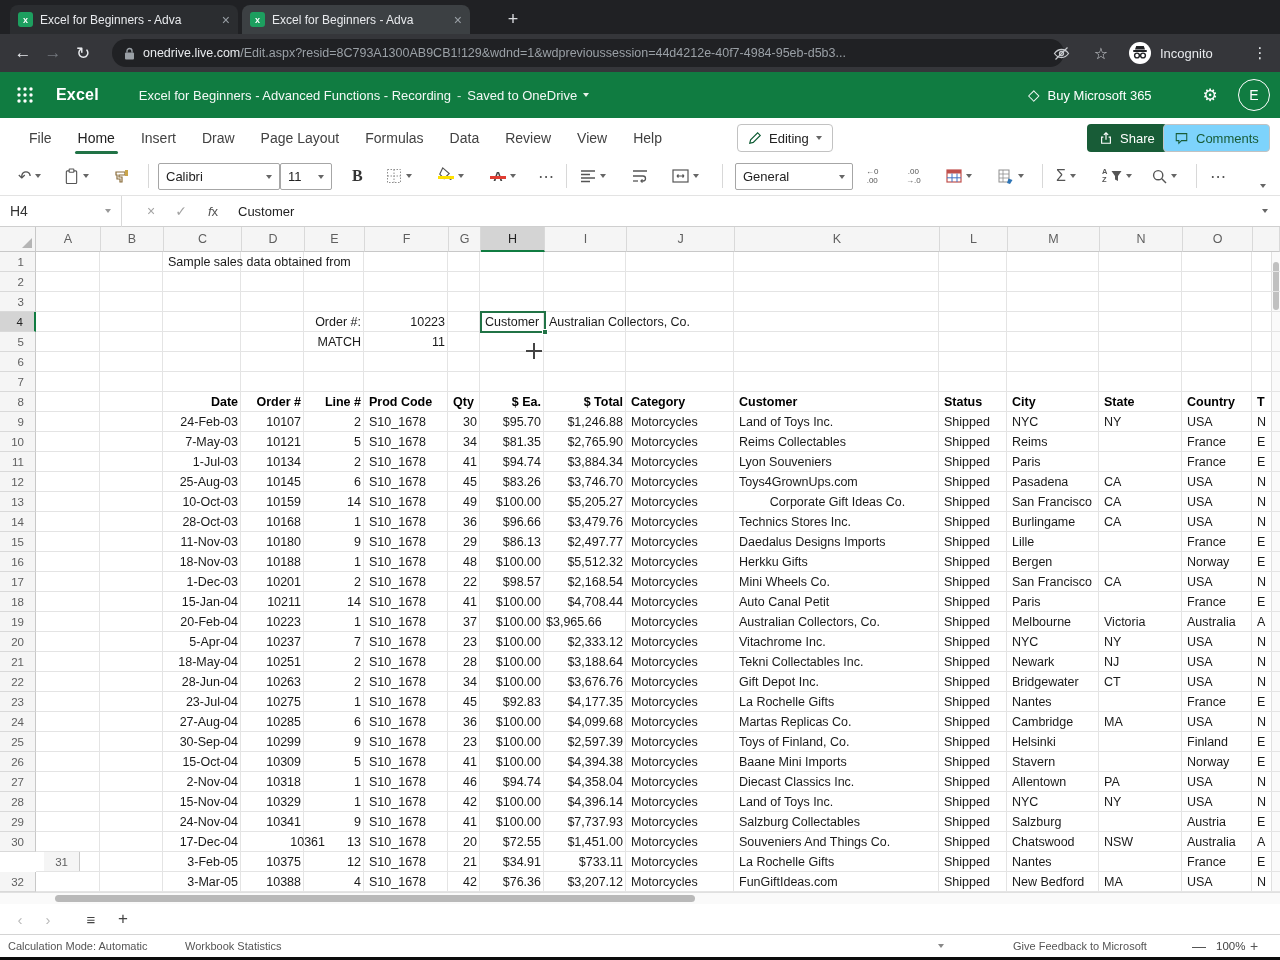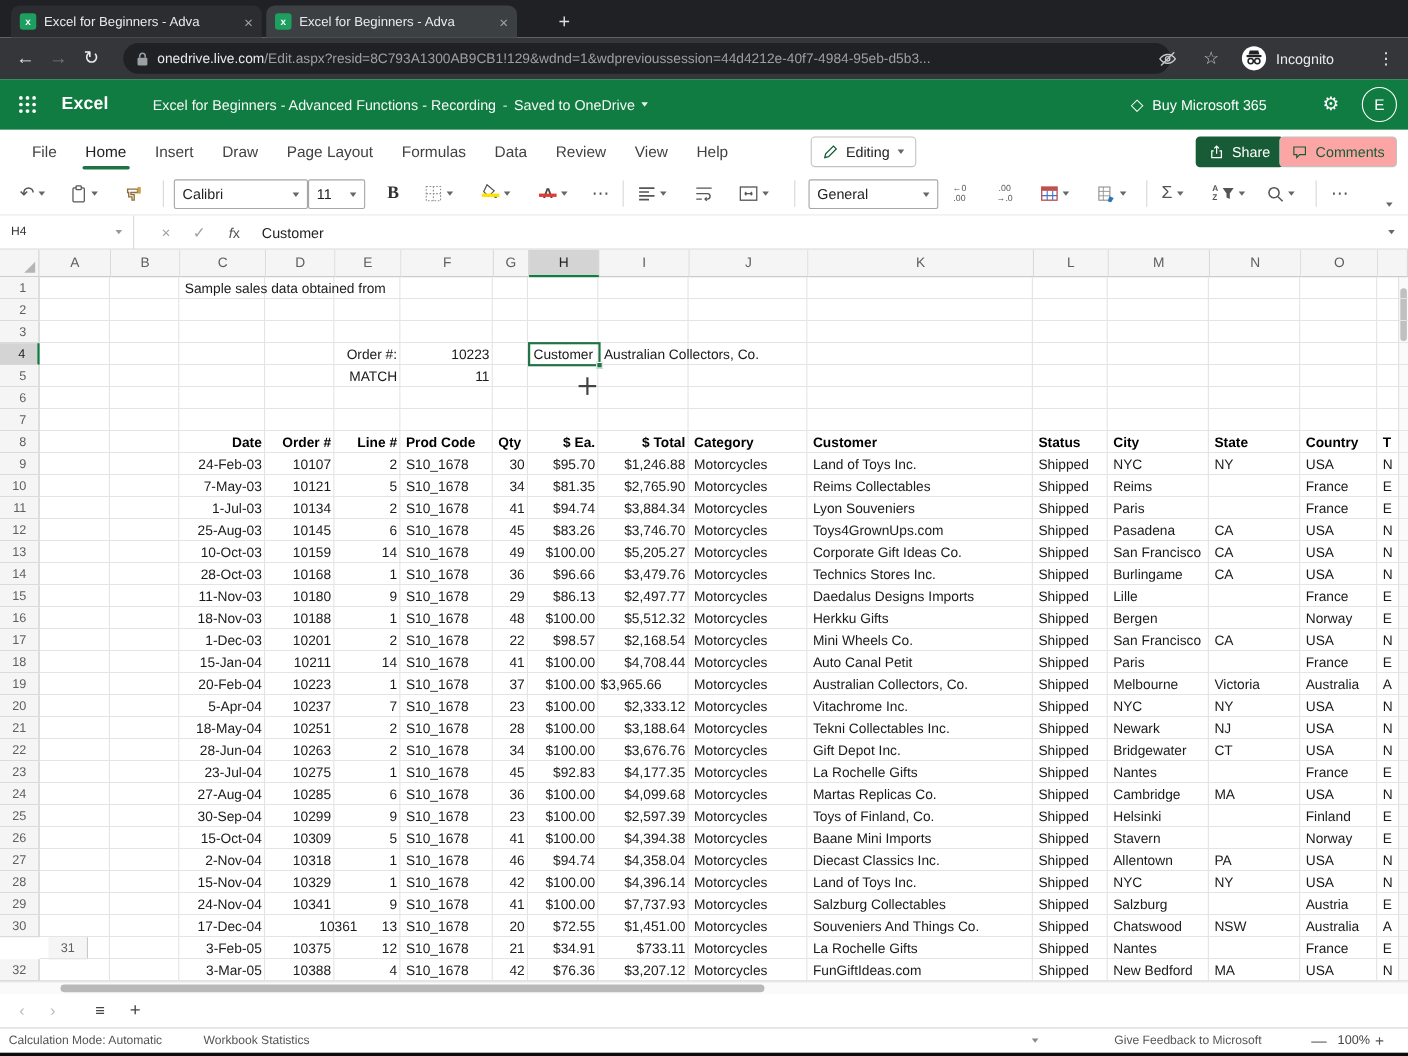--- a/index.html
+++ b/index.html
@@ -37,36 +37,36 @@
   .gear { position:absolute; left:1196px; top:72px; height:46px; width:28px; display:flex; align-items:center; justify-content:center; color:#fff; font-size:17px; }
   .avatar { position:absolute; left:1238px; top:79px; width:32px; height:32px; border-radius:50%; border:1.6px solid #fff; color:#fff; font-size:14px; display:flex; align-items:center; justify-content:center; }
 
   
   .menurow { left:0; top:118px; width:1280px; height:39px; background:#fff; display:flex; align-items:center; padding-left:16px; }
   .menu-item { font-size:14px; color:#424242; padding:0 13px; height:39px; display:flex; align-items:center; position:relative; white-space:nowrap; }
   .menu-item.active { color:#222; }
   .menu-item.active::after { content:""; position:absolute; left:10px; right:10px; bottom:3px; height:3px; background:#217346; border-radius:2px; }
   .editing-btn { position:absolute; left:737px; top:124px; height:28px; border:1px solid #c2c2c2; border-radius:4px; display:flex; align-items:center; padding:0 10px; gap:7px; font-size:13px; color:#222; background:#fff; }
   .share-btn { position:absolute; left:1087px; top:124px; height:28px; background:#185c37; border-radius:4px; color:#fff; font-size:13px; display:flex; align-items:center; padding:0 12px; gap:7px; }
-  .comments-btn { position:absolute; left:1163px; top:124px; height:28px; border:1px solid #c2c2c2; border-radius:4px; color:#185c37; font-size:13px; display:flex; align-items:center; padding:0 10px; gap:7px; background:#fca5a5; }
+  .comments-btn { position:absolute; left:1163px; top:124px; height:28px; border:1px solid #c2c2c2; border-radius:4px; color:#185c37; font-size:13px; display:flex; align-items:center; padding:0 10px; gap:7px; background:#7dd3fc; }
 
   .toolrow { left:0; top:157px; width:1280px; height:39px; background:#fff; border-bottom:1px solid #e3e3e3; }
   .tbtn { position:absolute; top:0; height:38px; display:flex; align-items:center; gap:4px; color:#555; }
   .tico { font-size:16px; color:#555; }
   .chv { width:0; height:0; border-left:3.5px solid transparent; border-right:3.5px solid transparent; border-top:4px solid #666; display:inline-block; }
   .tdiv { position:absolute; top:7px; width:1px; height:24px; background:#d8d8d8; }
   .combo { position:absolute; top:6px; height:27px; border:1px solid #a6a6a6; border-radius:2px; background:#fff; display:flex; align-items:center; justify-content:space-between; padding:0 7px; font-size:13px; color:#222; }
   .boldB { font-family:"Liberation Serif",serif; font-weight:bold; font-size:16px; color:#333; }
   .colorbar { position:absolute; left:0; bottom:6px; width:16px; height:3px; }
   .stackdec { display:flex; flex-direction:column; font-size:8px; line-height:9px; color:#555; text-align:center; }
   .azstack { display:flex; flex-direction:column; font-size:7.5px; line-height:8px; font-weight:bold; color:#555; }
 
   
   .fbar { left:0; top:196px; width:1280px; height:31px; background:#fff; border-bottom:1px solid #cfcfcf; display:flex; align-items:center; }
-  .namebox { width:122px; height:31px; display:flex; align-items:center; justify-content:space-between; padding:0 10px; border-right:1px solid #d9d9d9; font-size:11px; color:#333; }
+  .namebox { width:122px; height:31px; display:flex; align-items:center; justify-content:space-between; padding:0 10px; border-right:1px solid #d9d9d9; font-size:14px; color:#333; }
   .fbtn { width:30px; text-align:center; color:#a3a3a3; font-size:14px; }
   .fx { font-size:13px; color:#555; width:34px; text-align:center; }
   .fcontent { font-size:13px; color:#222; margin-left:8px; }
 
   
   .grid { left:0; top:227px; width:1280px; height:677px; background:#fff; overflow:hidden; }
   .colhdr { position:absolute; top:0; height:25px; background:#f5f5f5; border-bottom:1px solid #c8c8c8; border-right:1px solid #d9d9d9; color:#5f5f5f; font-size:12.5px; display:flex; align-items:center; justify-content:center; }
   .colhdr.sel { background:#d4d4d4; color:#222; border-bottom:2px solid #107c41; }
   .rowhdr { position:absolute; left:0; width:36px; height:20px; background:#f5f5f5; border-right:1px solid #c8c8c8; border-bottom:1px solid #d9d9d9; color:#5f5f5f; font-size:11.5px; display:flex; align-items:center; justify-content:flex-end; padding-right:11px; }
   .rowhdr.sel { background:#d4d4d4; color:#222; border-right:2px solid #107c41; }
@@ -528,21 +528,21 @@
       <div class="cell clip" style="left: 1183px; top: 245px; width: 70px; text-align: left;">USA</div>
       <div class="cell clip" style="left: 1253px; top: 245px; width: 27px; text-align: left;">N</div>
       <div class="cell clip" style="left: 164px; top: 265px; width: 78px; text-align: right;">10-Oct-03</div>
       <div class="cell clip" style="left: 242px; top: 265px; width: 63px; text-align: right;">10159</div>
       <div class="cell clip" style="left: 305px; top: 265px; width: 60px; text-align: right;">14</div>
       <div class="cell clip" style="left: 365px; top: 265px; width: 84px; text-align: left;">S10_1678</div>
       <div class="cell clip" style="left: 449px; top: 265px; width: 32px; text-align: right;">49</div>
       <div class="cell clip" style="left: 481px; top: 265px; width: 64px; text-align: right;">$100.00</div>
       <div class="cell clip" style="left: 545px; top: 265px; width: 82px; text-align: right;">$5,205.27</div>
       <div class="cell clip" style="left: 627px; top: 265px; width: 108px; text-align: left;">Motorcycles</div>
-      <div class="cell clip" style="left: 735px; top: 265px; width: 205px; text-align: left;">Corporate Gift Ideas Co.</div>
+      <div class="cell clip" style="left: 735px; top: 265px; width: 205px; text-align: center;">Corporate Gift Ideas Co.</div>
       <div class="cell clip" style="left: 940px; top: 265px; width: 68px; text-align: left;">Shipped</div>
       <div class="cell clip" style="left: 1008px; top: 265px; width: 92px; text-align: left;">San Francisco</div>
       <div class="cell clip" style="left: 1100px; top: 265px; width: 83px; text-align: left;">CA</div>
       <div class="cell clip" style="left: 1183px; top: 265px; width: 70px; text-align: left;">USA</div>
       <div class="cell clip" style="left: 1253px; top: 265px; width: 27px; text-align: left;">N</div>
       <div class="cell clip" style="left: 164px; top: 285px; width: 78px; text-align: right;">28-Oct-03</div>
       <div class="cell clip" style="left: 242px; top: 285px; width: 63px; text-align: right;">10168</div>
       <div class="cell clip" style="left: 305px; top: 285px; width: 60px; text-align: right;">1</div>
       <div class="cell clip" style="left: 365px; top: 285px; width: 84px; text-align: left;">S10_1678</div>
       <div class="cell clip" style="left: 449px; top: 285px; width: 32px; text-align: right;">36</div>

